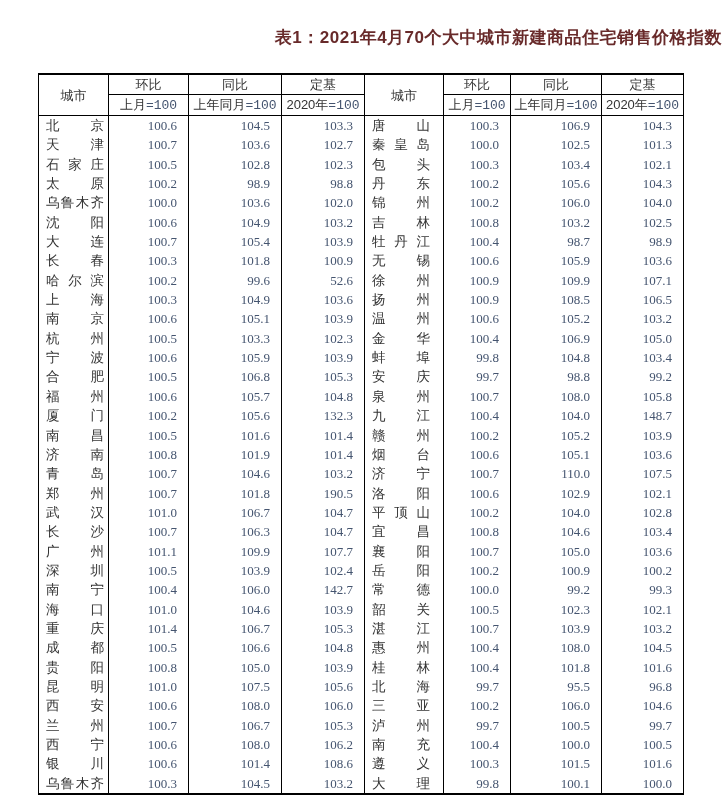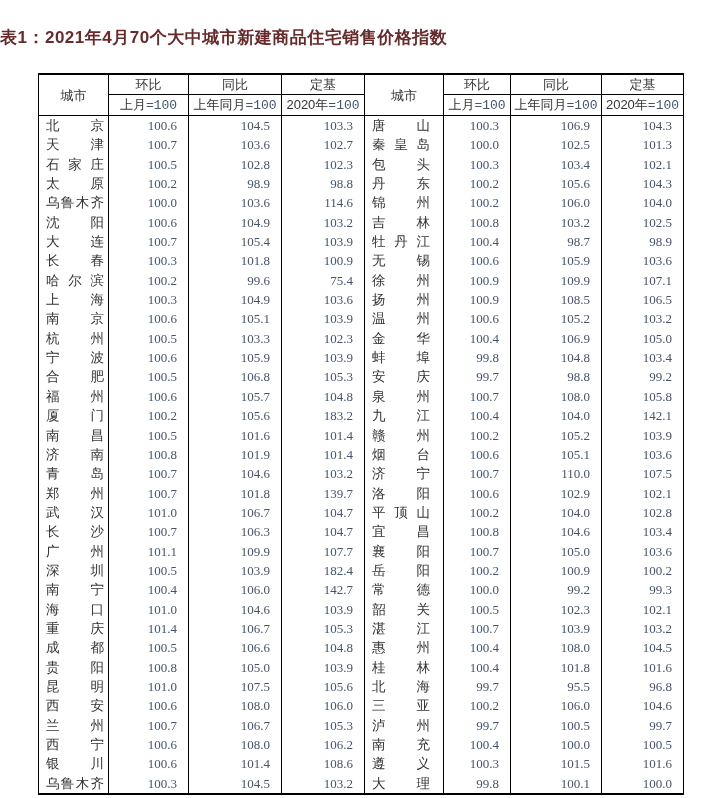--- a/index.html
+++ b/index.html
@@ -7,21 +7,21 @@
     --num-color:#44546f;
     --text-color:#333333;
     --border-color:#000000;
   }
   html,body{margin:0;padding:0;}
   body{
     width:722px;height:798px;background:#ffffff;overflow:hidden;
     font-family:"Liberation Sans","DejaVu Sans",sans-serif;
   }
   .title{
-    margin:26px 0 0 0;text-align:left;
+    margin:26px 0 0 0;text-align:right;
     font-size:17px;font-weight:bold;color:var(--title-color);
     letter-spacing:.5px;
   }
   table{
     margin:24px auto 0 auto;border-collapse:collapse;table-layout:fixed;
     width:645px;
     border:1px solid var(--border-color);
     border-top:2px solid var(--border-color);
     border-bottom:2px solid var(--border-color);
   }
@@ -144,21 +144,21 @@
           <td class="num">100.2</td>
           <td class="num">105.6</td>
           <td class="num">104.3</td>
         </tr>
         <tr>
           <td class="city-td">
             <div class="cityname">乌鲁木齐</div>
           </td>
           <td class="num">100.0</td>
           <td class="num">103.6</td>
-          <td class="num">114.6</td>
+          <td class="num">102.0</td>
           <td class="city-td">
             <div class="cityname">锦州</div>
           </td>
           <td class="num">100.2</td>
           <td class="num">106.0</td>
           <td class="num">104.0</td>
         </tr>
         <tr>
           <td class="city-td">
             <div class="cityname">沈阳</div>
@@ -200,21 +200,21 @@
           <td class="num">100.6</td>
           <td class="num">105.9</td>
           <td class="num">103.6</td>
         </tr>
         <tr>
           <td class="city-td">
             <div class="cityname">哈尔滨</div>
           </td>
           <td class="num">100.2</td>
           <td class="num">99.6</td>
-          <td class="num">75.4</td>
+          <td class="num">52.6</td>
           <td class="city-td">
             <div class="cityname">徐州</div>
           </td>
           <td class="num">100.9</td>
           <td class="num">109.9</td>
           <td class="num">107.1</td>
         </tr>
         <tr>
           <td class="city-td">
             <div class="cityname">上海</div>
@@ -298,27 +298,27 @@
           <td class="num">100.7</td>
           <td class="num">108.0</td>
           <td class="num">105.8</td>
         </tr>
         <tr>
           <td class="city-td">
             <div class="cityname">厦门</div>
           </td>
           <td class="num">100.2</td>
           <td class="num">105.6</td>
-          <td class="num">183.2</td>
+          <td class="num">132.3</td>
           <td class="city-td">
             <div class="cityname">九江</div>
           </td>
           <td class="num">100.4</td>
           <td class="num">104.0</td>
-          <td class="num">142.1</td>
+          <td class="num">148.7</td>
         </tr>
         <tr>
           <td class="city-td">
             <div class="cityname">南昌</div>
           </td>
           <td class="num">100.5</td>
           <td class="num">101.6</td>
           <td class="num">101.4</td>
           <td class="city-td">
             <div class="cityname">赣州</div>
@@ -354,21 +354,21 @@
           <td class="num">100.7</td>
           <td class="num">110.0</td>
           <td class="num">107.5</td>
         </tr>
         <tr>
           <td class="city-td">
             <div class="cityname">郑州</div>
           </td>
           <td class="num">100.7</td>
           <td class="num">101.8</td>
-          <td class="num">139.7</td>
+          <td class="num">190.5</td>
           <td class="city-td">
             <div class="cityname">洛阳</div>
           </td>
           <td class="num">100.6</td>
           <td class="num">102.9</td>
           <td class="num">102.1</td>
         </tr>
         <tr>
           <td class="city-td">
             <div class="cityname">武汉</div>
@@ -410,21 +410,21 @@
           <td class="num">100.7</td>
           <td class="num">105.0</td>
           <td class="num">103.6</td>
         </tr>
         <tr>
           <td class="city-td">
             <div class="cityname">深圳</div>
           </td>
           <td class="num">100.5</td>
           <td class="num">103.9</td>
-          <td class="num">182.4</td>
+          <td class="num">102.4</td>
           <td class="city-td">
             <div class="cityname">岳阳</div>
           </td>
           <td class="num">100.2</td>
           <td class="num">100.9</td>
           <td class="num">100.2</td>
         </tr>
         <tr>
           <td class="city-td">
             <div class="cityname">南宁</div>

